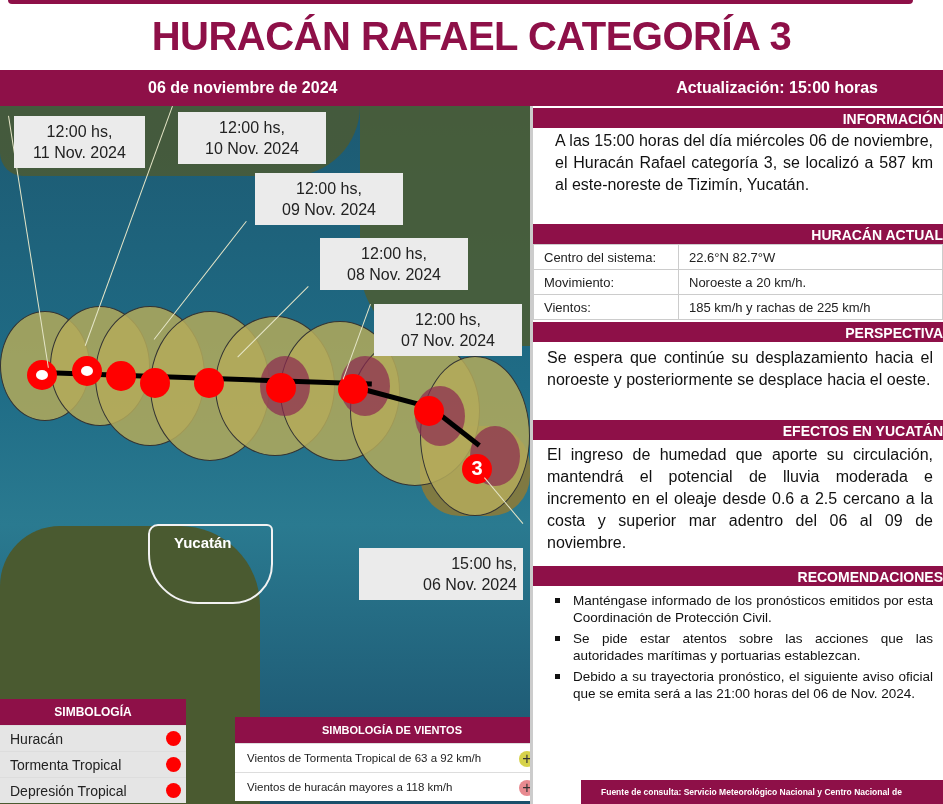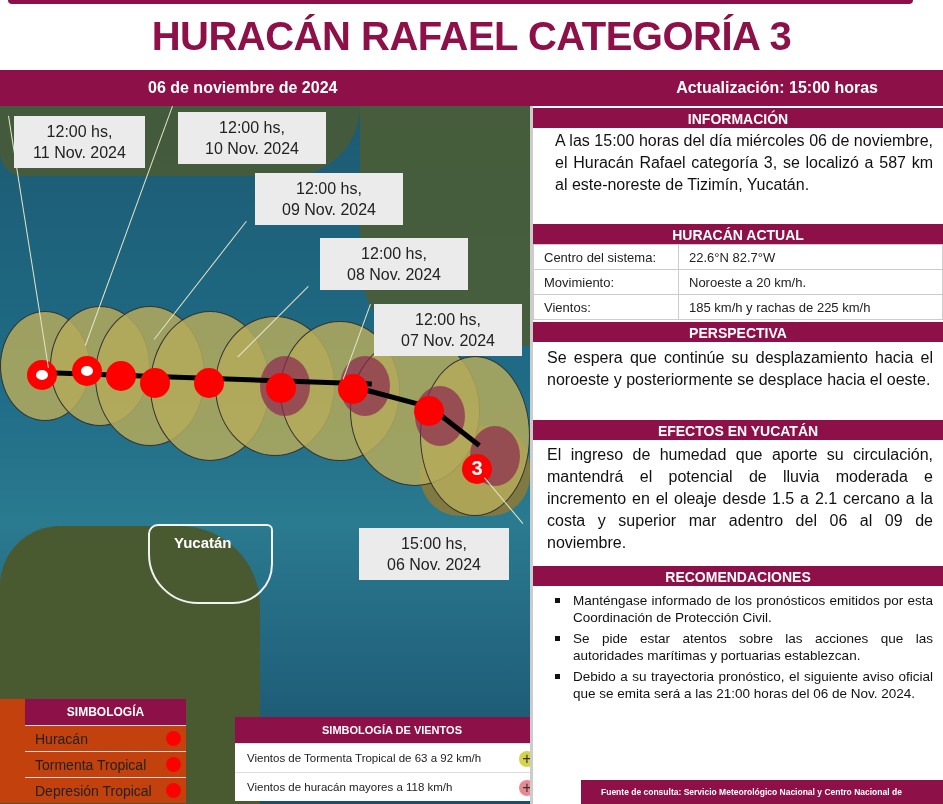--- a/index.html
+++ b/index.html
@@ -17,30 +17,30 @@
   .yuc-state { position: absolute; left: 148px; top: 418px; width: 125px; height: 80px; border: 2px solid #f2f2f2; border-radius: 10px 6px 40px 50px; }
   .yuc-label { position: absolute; left: 174px; top: 428px; color: #fff; font-weight: bold; font-size: 15px; }
   .cone { position: absolute; border-radius: 50%; background: rgba(180,170,90,.85); border: 1px solid #333; }
   .cone-h { position: absolute; border-radius: 50%; background: rgba(140,40,80,.7); }
   .track { position: absolute; height: 5px; background: #000; transform-origin: left center; }
   .storm { position: absolute; width: 30px; height: 30px; border-radius: 50%; background: #ff0000; }
   .storm .dot { position: absolute; left: 9px; top: 10px; width: 12px; height: 10px; border-radius: 50%; background: #fff; }
   .storm .num { position: absolute; width: 100%; text-align: center; top: 3px; color: #fff; font-weight: bold; font-size: 20px; }
   .lbl { position: absolute; background: #ebebeb; color: #222; font-size: 16px; text-align: center; line-height: 21px; padding: 5px 6px; }
   .leader { position: absolute; width: 1px; background: #e6e6c8; transform-origin: top left; }
-  .legend1 { position: absolute; left: 0; top: 699px; width: 186px; background: #c2410c; padding-left: 25px; }
+  .legend1 { position: absolute; left: 0; top: 699px; width: 186px; background: #e5e5e5; }
   .legend1 .hd { background: #8e1048; color: #fff; font-size: 12px; font-weight: bold; text-align: center; height: 26px; line-height: 26px; }
   .legend1 .row { height: 26px; border-top: 1px solid #ddd; font-size: 14px; line-height: 26px; padding-left: 10px; position: relative; color: #222; }
   .legend1 .ico { position: absolute; right: 5px; top: 5px; width: 15px; height: 15px; border-radius: 50%; background: #ff0000; }
   .legend2 { position: absolute; left: 211px; top: 717px; width: 314px; background: #fff; margin-left: 24px; }
   .legend2 .hd { background: #8e1048; color: #fff; font-size: 11px; font-weight: bold; text-align: center; height: 26px; line-height: 26px; }
   .legend2 .row { height: 29px; border-top: 1px solid #ddd; font-size: 11.5px; line-height: 29px; padding-left: 12px; position: relative; color: #222; }
   .legend2 .ico { position: absolute; right: 14px; top: 7px; width: 16px; height: 16px; border-radius: 50%; font-size: 16px; line-height: 15px; text-align: center; color: #333; }
   .panel { position: absolute; left: 530px; top: 106px; width: 413px; height: 698px; background: #fff; border-left: 3px solid #ccc; }
-  .sec-h { background: #8e1048; color: #fff; font-weight: bold; font-size: 14px; text-align: center; height: 22px; line-height: 22px; border-top: 2px solid #fff; }
+  .sec-h { background: #8e1048; color: #fff; font-weight: bold; font-size: 14px; text-align: right; height: 22px; line-height: 22px; border-top: 2px solid #fff; }
   .sec-b { font-size: 16px; color: #111; padding: 2px 10px 2px 14px; text-align: justify; line-height: 22px; }
   .pos-table { width: 100%; border-collapse: collapse; font-size: 13px; color: #222; }
   .pos-table td { border: 1px solid #ccc; height: 25px; padding-left: 10px; }
   .pos-table td.k { width: 145px; }
   .recs { list-style: none; padding: 6px 10px 6px 22px; font-size: 13.5px; line-height: 17px; color: #111; }
   .recs li { position: relative; padding-left: 18px; text-align: justify; margin-bottom: 4px; }
   .recs li::before { content: ""; position: absolute; left: 0; top: 6px; width: 5px; height: 5px; background: #111; }
   .source { position: absolute; left: 0; right: 0; bottom: 0; height: 24px; background: #8e1048; color: #fff; font-size: 8.5px; font-weight: bold; padding-left: 20px; line-height: 24px; margin-left: 48px; }
 </style>
 </head>
@@ -114,21 +114,21 @@
     <div>09 Nov. 2024</div>
   </div>
   <div class="lbl" style="left:320px;top:132px;width:148px;">
     <div>12:00 hs,</div>
     <div>08 Nov. 2024</div>
   </div>
   <div class="lbl" style="left:374px;top:198px;width:148px;">
     <div>12:00 hs,</div>
     <div>07 Nov. 2024</div>
   </div>
-  <div class="lbl" style="left:359px;top:422px;width:150px;">
+  <div class="lbl" style="left:359px;top:442px;width:164px;text-align:right;">
     <div>15:00 hs,</div>
     <div>06 Nov. 2024</div>
   </div>
 </div>
 
 <div class="legend1">
   <div class="hd">SIMBOLOGÍA</div>
   <div class="row"><span>Huracán</span><span class="ico"></span></div>
   <div class="row"><span>Tormenta Tropical</span><span class="ico"></span></div>
   <div class="row"><span>Depresión Tropical</span><span class="ico"></span></div>
@@ -156,21 +156,21 @@
         </tr>
     <tr>
           <td class="k">Vientos:</td>
           <td>185 km/h y rachas de 225 km/h</td>
         </tr>
   </tbody>
     </table>
   <div class="sec-h">PERSPECTIVA</div>
   <div class="sec-b" style="height:76px;padding-top:5px;">Se espera que continúe su desplazamiento hacia el noroeste y posteriormente se desplace hacia el oeste.</div>
   <div class="sec-h">EFECTOS EN YUCATÁN</div>
-  <div class="sec-b" style="height:124px;padding-top:4px;">El ingreso de humedad que aporte su circulación, mantendrá el potencial de lluvia moderada e incremento en el oleaje desde 1.5 a 2.1 cercano a la costa y superior mar adentro del 06 al 09 de noviembre.</div>
+  <div class="sec-b" style="height:124px;padding-top:4px;">El ingreso de humedad que aporte su circulación, mantendrá el potencial de lluvia moderada e incremento en el oleaje desde 0.6 a 2.5 cercano a la costa y superior mar adentro del 06 al 09 de noviembre.</div>
   <div class="sec-h">RECOMENDACIONES</div>
   <ul class="recs">
     <li>Manténgase informado de los pronósticos emitidos por esta Coordinación de Protección Civil.</li>
     <li>Se pide estar atentos sobre las acciones que las autoridades marítimas y portuarias establezcan.</li>
     <li>Debido a su trayectoria pronóstico, el siguiente aviso oficial que se emita será a las 21:00 horas del 06 de Nov. 2024.</li>
   </ul>
   <div class="source">Fuente de consulta: Servicio Meteorológico Nacional y Centro Nacional de Huracanes</div>
 </div>
 
 </body></html>

